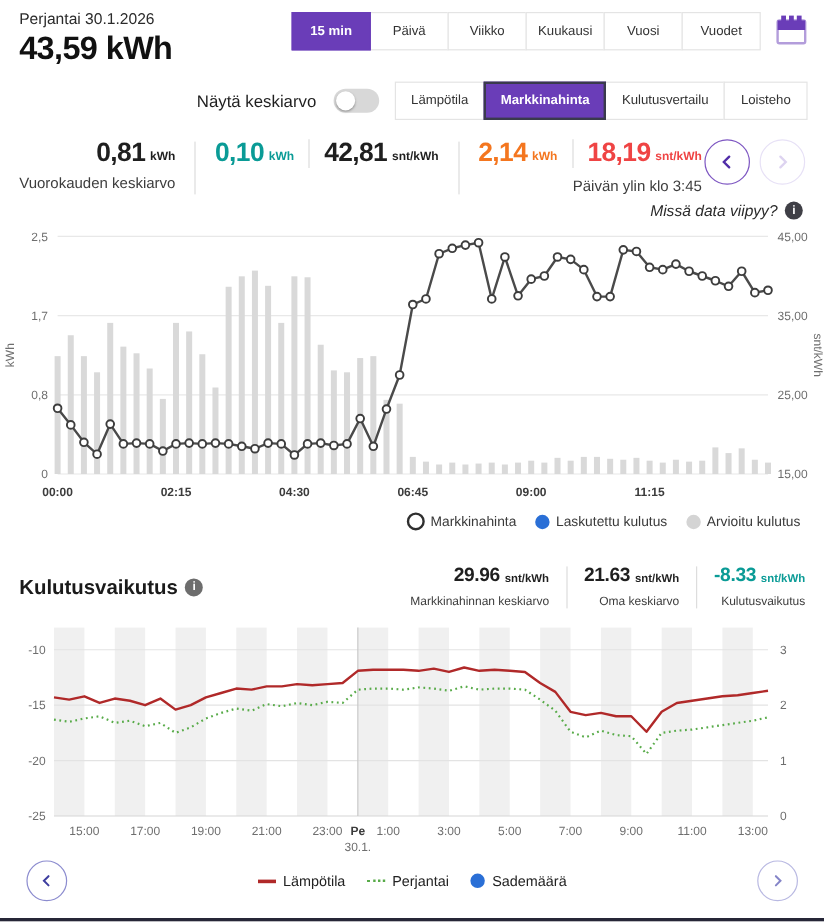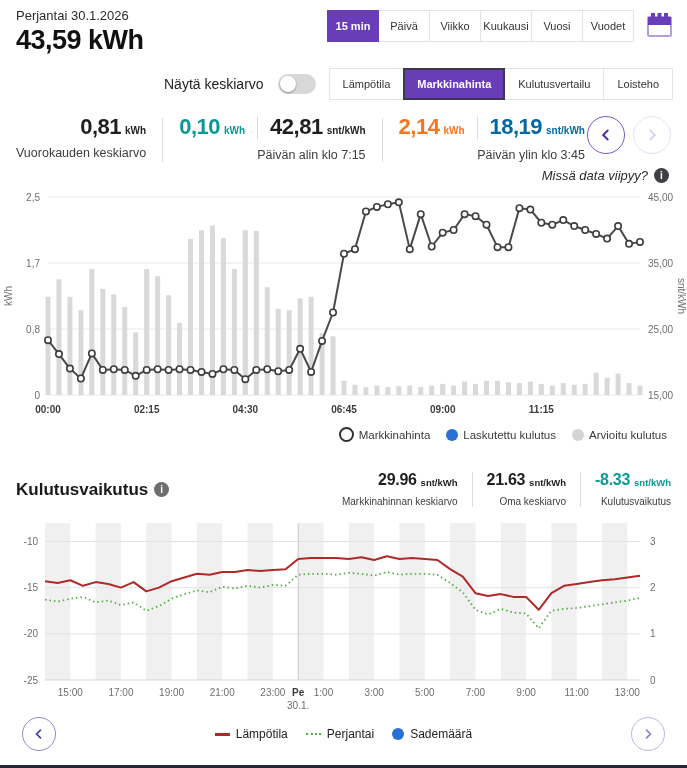--- a/index.html
+++ b/index.html
@@ -5,21 +5,21 @@
   html,body{margin:0;padding:0;background:#fff;}
   body{font-family:"Liberation Sans",sans-serif;color:#1f1f1f;}
   .page{width:687px;height:768px;position:relative;overflow:hidden;box-sizing:border-box;
         border-bottom:3px solid #262637;background:#fff;}
   
   .topbar{display:flex;justify-content:space-between;align-items:flex-start;padding:8px 14px 0 16px;}
   .date{font-size:13px;color:#2b2b2b;}
   .total{font-size:27px;font-weight:bold;color:#111;margin-top:2px;letter-spacing:-.5px;}
   .topbar-right{display:flex;align-items:flex-start;gap:12px;margin-top:2px;}
   .ptabs{display:flex;}
-  .ptab{width:52px;padding:9px 0;font-size:11px;text-align:center;background:#fff;color:#333;
+  .ptab{width:66px;padding:9px 0;font-size:11px;text-align:center;background:#fff;color:#333;
         border:1px solid #e4e4e4;margin-left:-1px;cursor:pointer;font-family:inherit;}
   .ptab.sel{background:#6a3db8;color:#fff;font-weight:bold;border-color:#6a3db8;position:relative;z-index:1;}
   .calbtn{background:none;border:none;padding:0;cursor:pointer;margin-top:2px;}
   
   .row2{display:flex;justify-content:flex-end;align-items:center;gap:14px;margin-top:12px;padding-right:14px;}
   .toggle-label{font-size:14px;color:#1f1f1f;}
   .toggle{display:inline-block;width:38px;height:20px;border-radius:10px;background:#d8d8d8;position:relative;cursor:pointer;border:none;}
   .knob{position:absolute;left:2px;top:2px;width:16px;height:16px;border-radius:50%;background:#fff;box-shadow:0 1px 2px rgba(0,0,0,.35);}
   .vtabs{display:flex;align-items:center;}
   .vtab{padding:9px 13px;font-size:11px;background:#fff;color:#333;border:1px solid #e4e4e4;margin-left:-1px;cursor:pointer;font-family:inherit;white-space:nowrap;}
@@ -131,31 +131,30 @@
         <span style="display: flex; gap: 4px; color: rgb(10, 155, 150);">
           <span class="sv">0,10</span>
           <span class="su">kWh</span>
         </span>
         <span class="inner-div"></span>
         <span style="display: flex; gap: 4px; color: rgb(31, 31, 31);">
           <span class="sv">42,81</span>
           <span class="su">snt/kWh</span>
         </span>
       </div>
-      <div class="sc">Päivän alin klo 7:15</div>
     </div>
     <div class="vdiv"></div>
     <div class="stat">
       <div class="stat-line">
         <span style="display: flex; gap: 4px; color: rgb(244, 118, 31);">
           <span class="sv">2,14</span>
           <span class="su">kWh</span>
         </span>
         <span class="inner-div"></span>
-        <span style="display: flex; gap: 4px; color: #0369a1;">
+        <span style="display: flex; gap: 4px; color: #ef4444;">
           <span class="sv">18,19</span>
           <span class="su">snt/kWh</span>
         </span>
       </div>
       <div class="sc">Päivän ylin klo 3:45</div>
     </div>
     <div class="nav-arrows">
       <button class="circ en">
         <svg width="14" height="14" viewBox="0 0 10 10">
             <path d="M6.2 1.8 L3 5 L6.2 8.2" stroke="#512da8" stroke-width="1.4" fill="none" stroke-linecap="round"></path>

